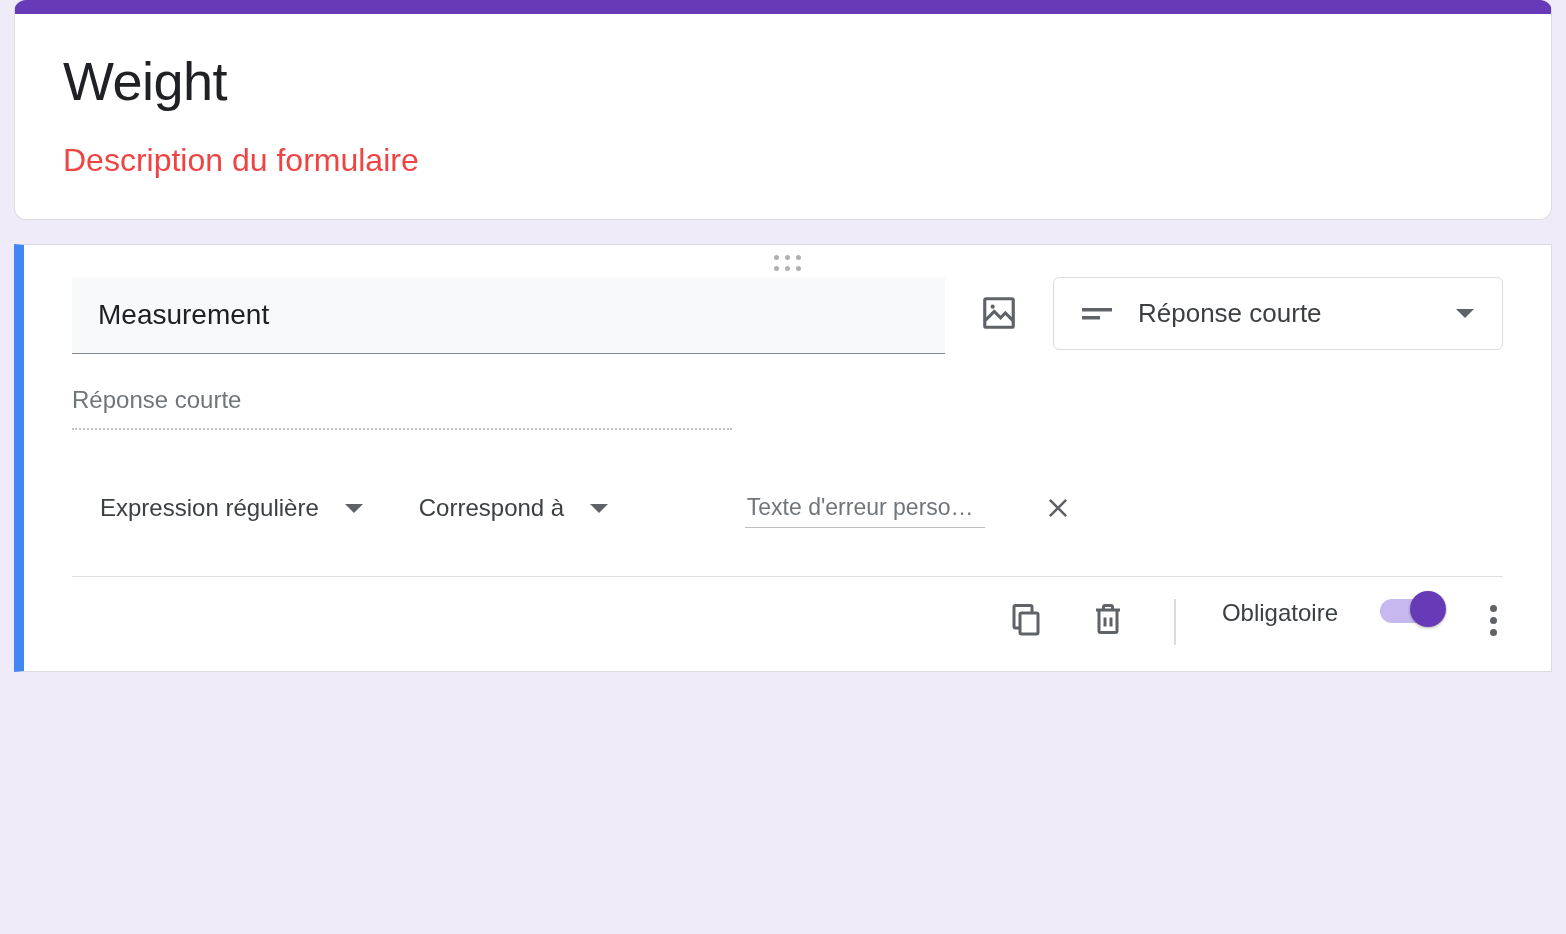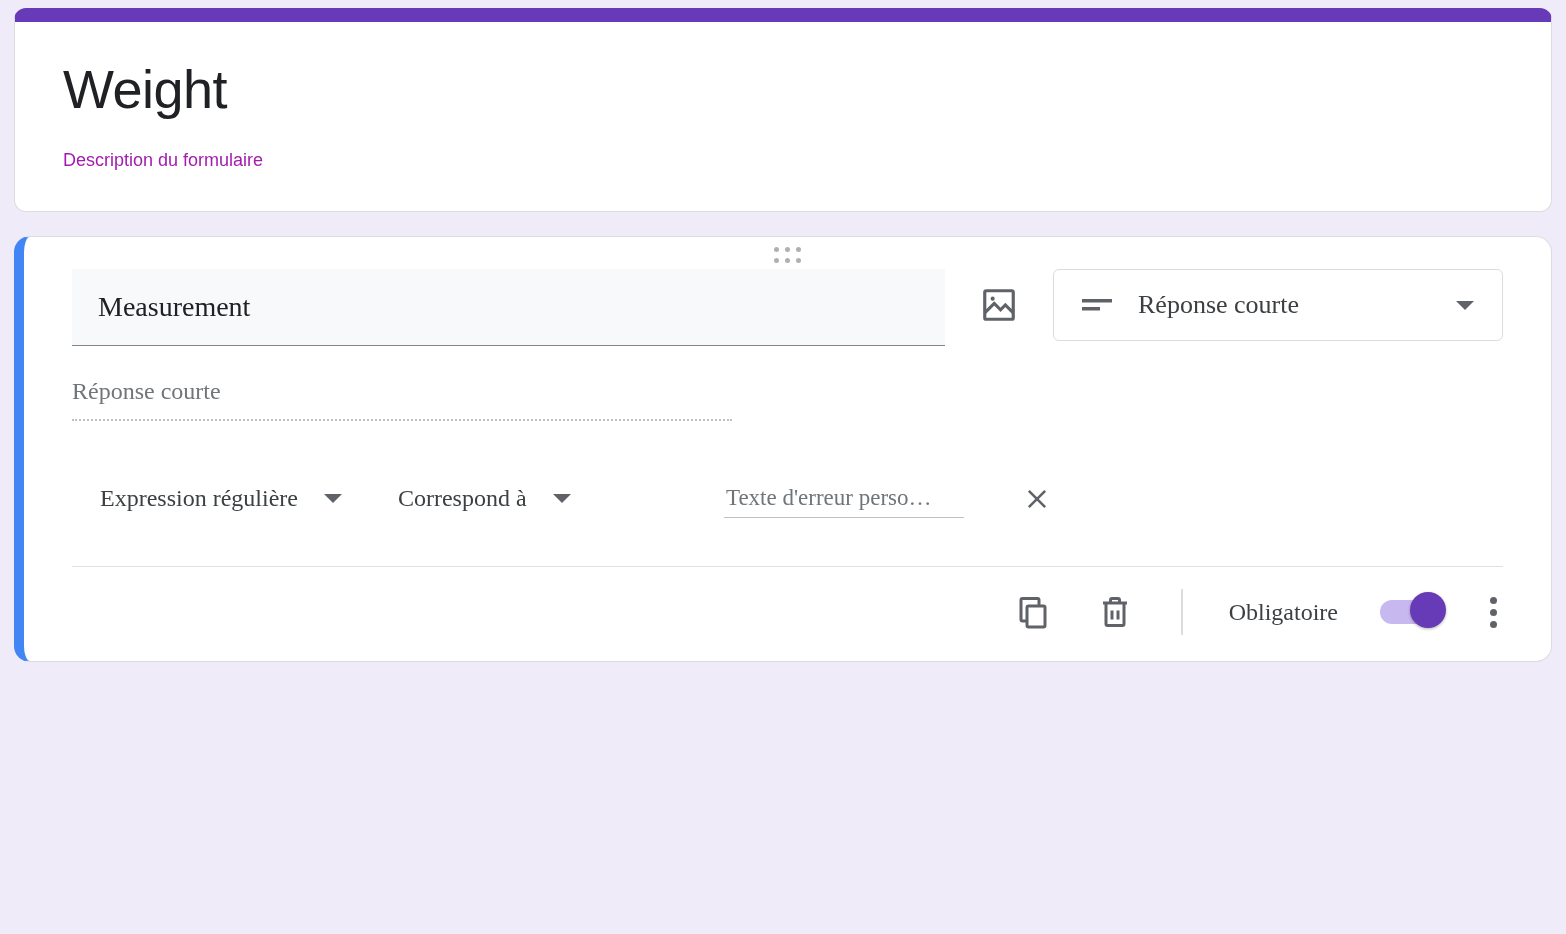--- a/index.html
+++ b/index.html
@@ -4,53 +4,52 @@
 <style>
   * { box-sizing: border-box; margin: 0; padding: 0; }
   body {
     font-family: Arial, Roboto, "Helvetica Neue", sans-serif;
     background: #f0ebf8;
     padding: 0;
     width: 1566px;
     height: 934px;
   }
   .page {
-    padding: 8px 14px 14px 14px;
+    padding: 0 14px 14px 14px;
   }
   .header-card {
     background: #fff;
     border-radius: 12px;
     border-top: 14px solid #673ab7;
     padding: 36px 48px 40px 48px;
     margin-bottom: 24px;
     border-left: 1px solid #dadce0;
     border-right: 1px solid #dadce0;
     border-bottom: 1px solid #dadce0;
   }
   .form-title {
     font-size: 54px;
     font-weight: 400;
     color: #202124;
     margin-bottom: 30px;
     letter-spacing: -0.5px;
   }
   .form-description {
-    font-size: 18px;
-    color: #a21caf;
+    font-size: 32px;
+    color: #ef4444;
   }
   .question-card {
     background: #fff;
-    border-radius: 16px;
+    border-radius: 0;
     border-left: 10px solid #4285f4;
     border-top: 1px solid #dadce0;
     border-right: 1px solid #dadce0;
     border-bottom: 1px solid #dadce0;
     position: relative;
     padding-bottom: 0;
-    font-family: Liberation Serif, serif;
   }
   .drag-handle {
     display: flex;
     justify-content: center;
     padding: 10px 0 6px 0;
     cursor: move;
   }
   .drag-dots {
     display: grid;
     grid-template-columns: repeat(3, 5px);
@@ -164,21 +163,21 @@
     width: 34px; height: 34px;
     display: flex; align-items: center; justify-content: center;
     cursor: pointer;
     color: #5f6368;
   }
   .footer {
     border-top: 1.5px solid #e0e0e0;
     margin: 0 48px;
     padding: 22px 0 26px 0;
     display: flex;
-    align-items: center;
+    align-items: flex-start;
     justify-content: flex-end;
     gap: 42px;
   }
   .footer-sep {
     width: 1.5px; height: 46px; background: #dadce0;
     margin: 0 4px;
   }
   .icon-btn {
     width: 40px; height: 40px;
     display: flex; align-items: center; justify-content: center;

